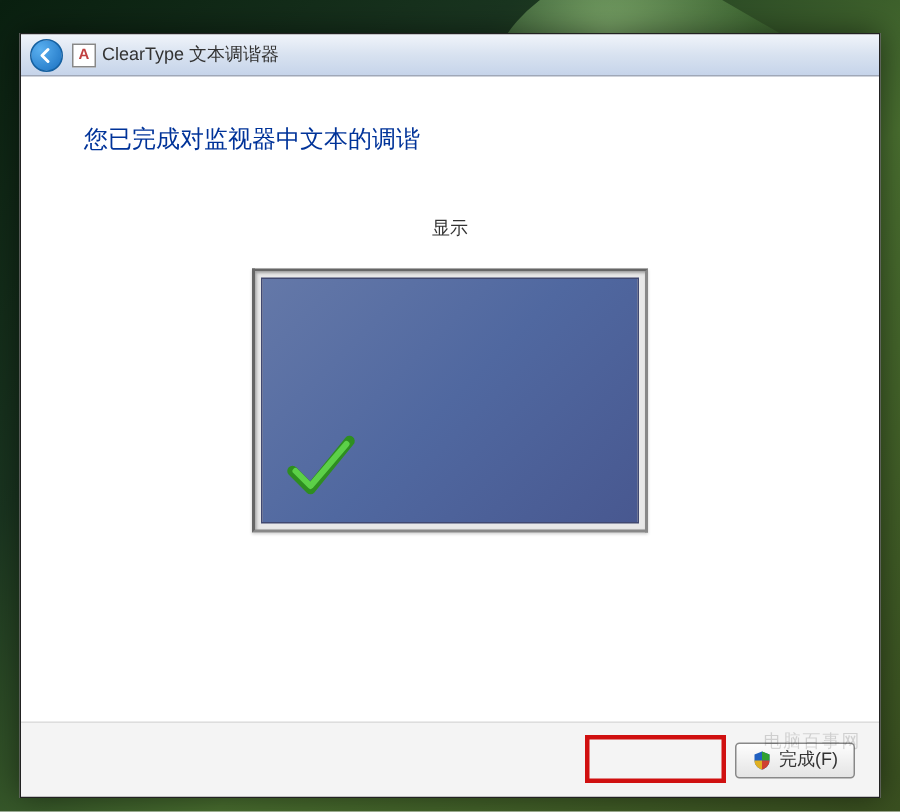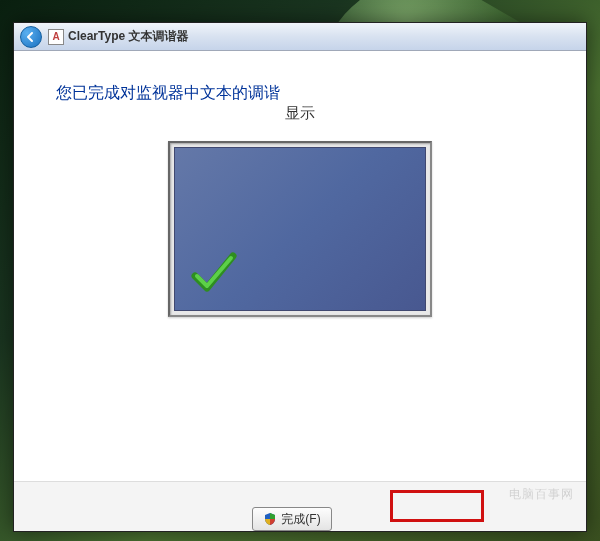--- a/index.html
+++ b/index.html
@@ -52,34 +52,34 @@
       width: 16px; height: 16px;
       background: #fff;
       border: 1px solid #888;
       display: flex; align-items: center; justify-content: center;
       font-size: 10px; font-weight: bold; color: #c04040;
       margin-right: 4px;
     }
     .title-text {
       font-size: 12px;
       color: #333;
-      font-weight: bold;
     }
     
     .content {
       padding: 32px 42px 0 42px;
       height: calc(100% - 28px - 50px);
     }
     .heading {
       font-size: 16px;
       color: #003399;
+      margin-bottom: 40px;
     }
     .monitor-label {
       text-align: center;
-      font-size: 15px;
+      font-size: 12px;
       color: #333;
       margin-bottom: 18px;
     }
     .monitor-frame {
       width: 264px; height: 176px;
       margin: 0 auto;
       border: 2px solid #888;
       border-top-color: #666;
       border-left-color: #666;
       padding: 4px;
@@ -103,21 +103,20 @@
       position: absolute;
       bottom: 0; left: 0; right: 0;
       height: 50px;
       border-top: 1px solid #ddd;
       display: flex;
       align-items: center;
       justify-content: flex-end;
       padding-right: 16px;
       gap: 8px;
       background: #f4f4f4;
-      flex-direction: column;
     }
     .btn {
       height: 24px;
       min-width: 80px;
       border: 1px solid #888;
       background: linear-gradient(to bottom, #fdfdfd, #e4e4e4);
       font-size: 12px;
       color: #333;
       display: flex; align-items: center; justify-content: center;
       cursor: pointer;

